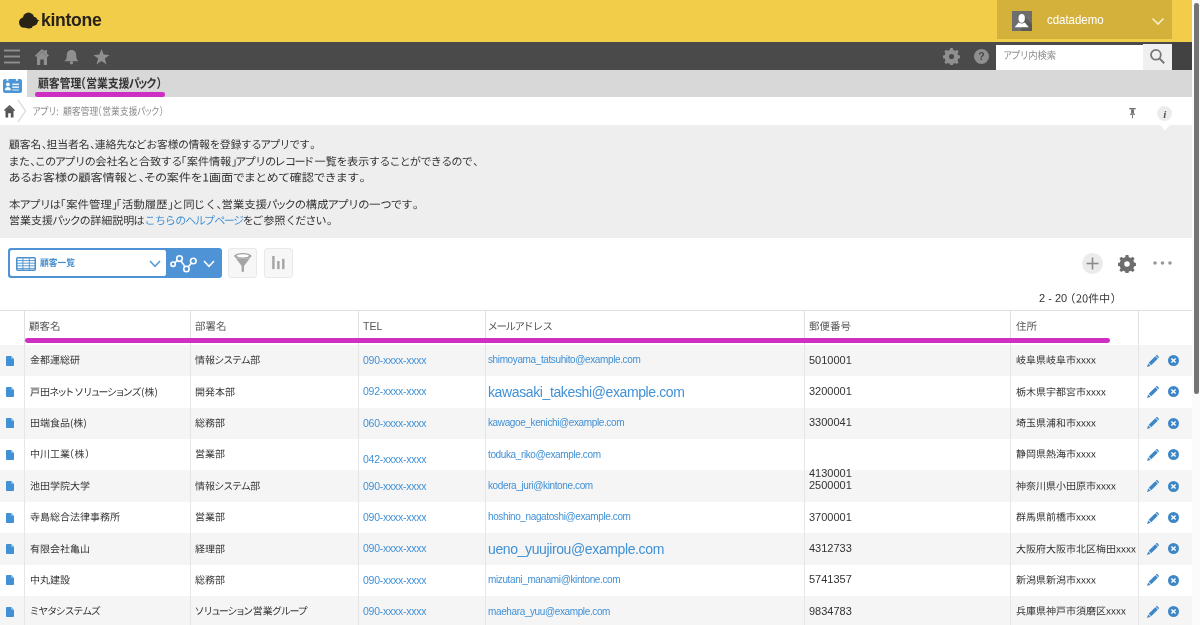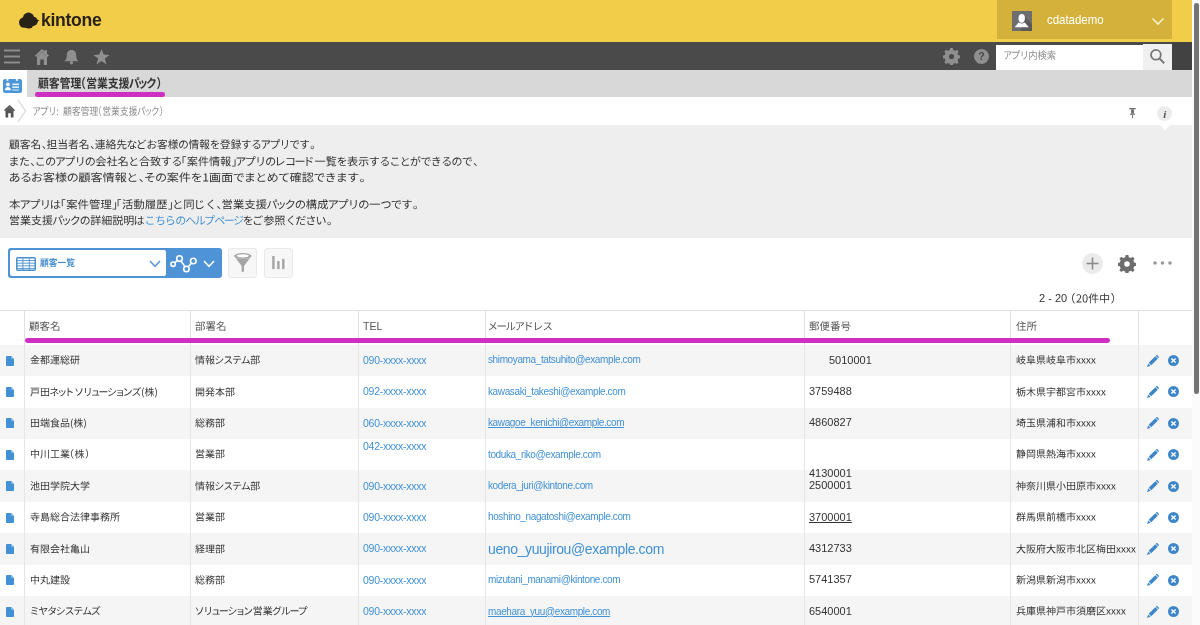--- a/index.html
+++ b/index.html
@@ -533,21 +533,21 @@
           <use href="#g47" x="1000"></use>
           <use href="#g134" x="1930"></use>
           <use href="#g122" x="2820"></use>
           <use href="#g135" x="3695"></use>
           <use href="#g136" x="4576"></use>
           <use href="#g119" x="5520"></use>
         </g>
       </svg></div>
 <div class="ab" style="left:363.0px;top:352.9px;font-size:10.5px;line-height:15.1px;color:#4191d6;letter-spacing:-0.25px;">090-xxxx-xxxx</div>
 <div class="ab" style="left:488.0px;top:353.3px;font-size:10.0px;line-height:14.4px;color:#4191d6;letter-spacing:-0.38px;">shimoyama_tatsuhito@example.com</div>
-<div class="ab" style="left:809.0px;top:352.6px;font-size:11.0px;line-height:15.8px;color:#333;margin-left:20px;">5010001</div>
+<div class="ab" style="left:809.0px;top:352.6px;font-size:11.0px;line-height:15.8px;color:#333;">5010001</div>
 <div class="ab" style="left:1015.5px;top:355.2px"><svg width="79.9" height="10.0" viewBox="0 0 79.9 10.0" style="display:inline-block;overflow:visible;vertical-align:top">
         <g fill="#333" transform="translate(0,8.60) scale(0.010000,-0.010000)">
           <use href="#g137" x="0"></use>
           <use href="#g138" x="1000"></use>
           <use href="#g139" x="2000"></use>
           <use href="#g137" x="3000"></use>
           <use href="#g138" x="4000"></use>
           <use href="#g140" x="5000"></use>
           <use href="#g141" x="6000"></use>
           <use href="#g141" x="6498"></use>
@@ -596,22 +596,22 @@
       </svg></div>
 <div class="ab" style="left:195.0px;top:386.6px"><svg width="40.0" height="10.0" viewBox="0 0 40.0 10.0" style="display:inline-block;overflow:visible;vertical-align:top">
         <g fill="#333" transform="translate(0,8.60) scale(0.010000,-0.010000)">
           <use href="#g154" x="0"></use>
           <use href="#g155" x="1000"></use>
           <use href="#g86" x="2000"></use>
           <use href="#g119" x="3000"></use>
         </g>
       </svg></div>
 <div class="ab" style="left:363.0px;top:384.3px;font-size:10.5px;line-height:15.1px;color:#4191d6;letter-spacing:-0.25px;">092-xxxx-xxxx</div>
-<div class="ab" style="left:488.0px;top:384.7px;font-size:10.0px;line-height:14.4px;color:#4191d6;letter-spacing:-0.38px;">kawasaki_takeshi@example.com</div>
-<div class="ab" style="left:809.0px;top:384.0px;font-size:11.0px;line-height:15.8px;color:#333;">3759488</div>
+<div class="ab" style="left:488.0px;top:384.7px;font-size:14px;line-height:14.4px;color:#4191d6;letter-spacing:-0.38px;">kawasaki_takeshi@example.com</div>
+<div class="ab" style="left:809.0px;top:384.0px;font-size:11.0px;line-height:15.8px;color:#333;">3200001</div>
 <div class="ab" style="left:1015.5px;top:386.6px"><svg width="89.9" height="10.0" viewBox="0 0 89.9 10.0" style="display:inline-block;overflow:visible;vertical-align:top">
         <g fill="#333" transform="translate(0,8.60) scale(0.010000,-0.010000)">
           <use href="#g156" x="0"></use>
           <use href="#g157" x="1000"></use>
           <use href="#g139" x="2000"></use>
           <use href="#g158" x="3000"></use>
           <use href="#g130" x="4000"></use>
           <use href="#g159" x="5000"></use>
           <use href="#g140" x="6000"></use>
           <use href="#g141" x="7000"></use>
@@ -651,22 +651,22 @@
         </g>
       </svg></div>
 <div class="ab" style="left:195.0px;top:418.0px"><svg width="30.0" height="10.0" viewBox="0 0 30.0 10.0" style="display:inline-block;overflow:visible;vertical-align:top">
         <g fill="#333" transform="translate(0,8.60) scale(0.010000,-0.010000)">
           <use href="#g132" x="0"></use>
           <use href="#g163" x="1000"></use>
           <use href="#g119" x="2000"></use>
         </g>
       </svg></div>
 <div class="ab" style="left:363.0px;top:415.7px;font-size:10.5px;line-height:15.1px;color:#4191d6;letter-spacing:-0.25px;">060-xxxx-xxxx</div>
-<div class="ab" style="left:488.0px;top:416.1px;font-size:10.0px;line-height:14.4px;color:#4191d6;letter-spacing:-0.38px;text-decoration:underline;">kawagoe_kenichi@example.com</div>
-<div class="ab" style="left:809.0px;top:415.4px;font-size:11.0px;line-height:15.8px;color:#333;">4860827</div>
+<div class="ab" style="left:488.0px;top:416.1px;font-size:10.0px;line-height:14.4px;color:#4191d6;letter-spacing:-0.38px;">kawagoe_kenichi@example.com</div>
+<div class="ab" style="left:809.0px;top:415.4px;font-size:11.0px;line-height:15.8px;color:#333;">3300041</div>
 <div class="ab" style="left:1015.5px;top:418.0px"><svg width="79.9" height="10.0" viewBox="0 0 79.9 10.0" style="display:inline-block;overflow:visible;vertical-align:top">
         <g fill="#333" transform="translate(0,8.60) scale(0.010000,-0.010000)">
           <use href="#g164" x="0"></use>
           <use href="#g165" x="1000"></use>
           <use href="#g139" x="2000"></use>
           <use href="#g166" x="3000"></use>
           <use href="#g167" x="4000"></use>
           <use href="#g140" x="5000"></use>
           <use href="#g141" x="6000"></use>
           <use href="#g141" x="6498"></use>
@@ -704,21 +704,21 @@
           <use href="#g32" x="5500"></use>
         </g>
       </svg></div>
 <div class="ab" style="left:195.0px;top:449.4px"><svg width="30.0" height="10.0" viewBox="0 0 30.0 10.0" style="display:inline-block;overflow:visible;vertical-align:top">
         <g fill="#333" transform="translate(0,8.60) scale(0.010000,-0.010000)">
           <use href="#g25" x="0"></use>
           <use href="#g26" x="1000"></use>
           <use href="#g119" x="2000"></use>
         </g>
       </svg></div>
-<div class="ab" style="left:363.0px;top:439px;font-size:10.5px;line-height:15.1px;color:#4191d6;letter-spacing:-0.25px;">042-xxxx-xxxx</div>
+<div class="ab" style="left:363.0px;top:452px;font-size:10.5px;line-height:15.1px;color:#4191d6;letter-spacing:-0.25px;">042-xxxx-xxxx</div>
 <div class="ab" style="left:488.0px;top:447.5px;font-size:10.0px;line-height:14.4px;color:#4191d6;letter-spacing:-0.38px;">toduka_riko@example.com</div>
 <div class="ab" style="left:809.0px;top:466px;font-size:11.0px;line-height:15.8px;color:#333;">4130001</div>
 <div class="ab" style="left:1015.5px;top:449.4px"><svg width="79.9" height="10.0" viewBox="0 0 79.9 10.0" style="display:inline-block;overflow:visible;vertical-align:top">
         <g fill="#333" transform="translate(0,8.60) scale(0.010000,-0.010000)">
           <use href="#g170" x="0"></use>
           <use href="#g171" x="1000"></use>
           <use href="#g139" x="2000"></use>
           <use href="#g172" x="3000"></use>
           <use href="#g173" x="4000"></use>
           <use href="#g140" x="5000"></use>
@@ -821,21 +821,21 @@
       </svg></div>
 <div class="ab" style="left:195.0px;top:512.2px"><svg width="30.0" height="10.0" viewBox="0 0 30.0 10.0" style="display:inline-block;overflow:visible;vertical-align:top">
         <g fill="#333" transform="translate(0,8.60) scale(0.010000,-0.010000)">
           <use href="#g25" x="0"></use>
           <use href="#g26" x="1000"></use>
           <use href="#g119" x="2000"></use>
         </g>
       </svg></div>
 <div class="ab" style="left:363.0px;top:509.9px;font-size:10.5px;line-height:15.1px;color:#4191d6;letter-spacing:-0.25px;">090-xxxx-xxxx</div>
 <div class="ab" style="left:488.0px;top:510.3px;font-size:10.0px;line-height:14.4px;color:#4191d6;letter-spacing:-0.38px;">hoshino_nagatoshi@example.com</div>
-<div class="ab" style="left:809.0px;top:509.6px;font-size:11.0px;line-height:15.8px;color:#333;text-decoration:underline;">3700001</div>
+<div class="ab" style="left:809.0px;top:509.6px;font-size:11.0px;line-height:15.8px;color:#333;">3700001</div>
 <div class="ab" style="left:1015.5px;top:512.2px"><svg width="79.9" height="10.0" viewBox="0 0 79.9 10.0" style="display:inline-block;overflow:visible;vertical-align:top">
         <g fill="#333" transform="translate(0,8.60) scale(0.010000,-0.010000)">
           <use href="#g187" x="0"></use>
           <use href="#g188" x="1000"></use>
           <use href="#g139" x="2000"></use>
           <use href="#g189" x="3000"></use>
           <use href="#g190" x="4000"></use>
           <use href="#g140" x="5000"></use>
           <use href="#g141" x="6000"></use>
           <use href="#g141" x="6498"></use>
@@ -993,22 +993,22 @@
           <use href="#g149" x="4798"></use>
           <use href="#g25" x="5770"></use>
           <use href="#g26" x="6770"></use>
           <use href="#g209" x="7702"></use>
           <use href="#g105" x="8581"></use>
           <use href="#g69" x="9456"></use>
           <use href="#g1" x="10263"></use>
         </g>
       </svg></div>
 <div class="ab" style="left:363.0px;top:604.1px;font-size:10.5px;line-height:15.1px;color:#4191d6;letter-spacing:-0.25px;">090-xxxx-xxxx</div>
-<div class="ab" style="left:488.0px;top:604.5px;font-size:10.0px;line-height:14.4px;color:#4191d6;letter-spacing:-0.38px;text-decoration:underline;">maehara_yuu@example.com</div>
-<div class="ab" style="left:809.0px;top:603.8px;font-size:11.0px;line-height:15.8px;color:#333;">6540001</div>
+<div class="ab" style="left:488.0px;top:604.5px;font-size:10.0px;line-height:14.4px;color:#4191d6;letter-spacing:-0.38px;">maehara_yuu@example.com</div>
+<div class="ab" style="left:809.0px;top:603.8px;font-size:11.0px;line-height:15.8px;color:#333;">9834783</div>
 <div class="ab" style="left:1015.5px;top:606.4px"><svg width="109.9" height="10.0" viewBox="0 0 109.9 10.0" style="display:inline-block;overflow:visible;vertical-align:top">
         <g fill="#333" transform="translate(0,8.60) scale(0.010000,-0.010000)">
           <use href="#g210" x="0"></use>
           <use href="#g211" x="1000"></use>
           <use href="#g139" x="2000"></use>
           <use href="#g178" x="3000"></use>
           <use href="#g142" x="4000"></use>
           <use href="#g140" x="5000"></use>
           <use href="#g212" x="6000"></use>
           <use href="#g213" x="7000"></use>

